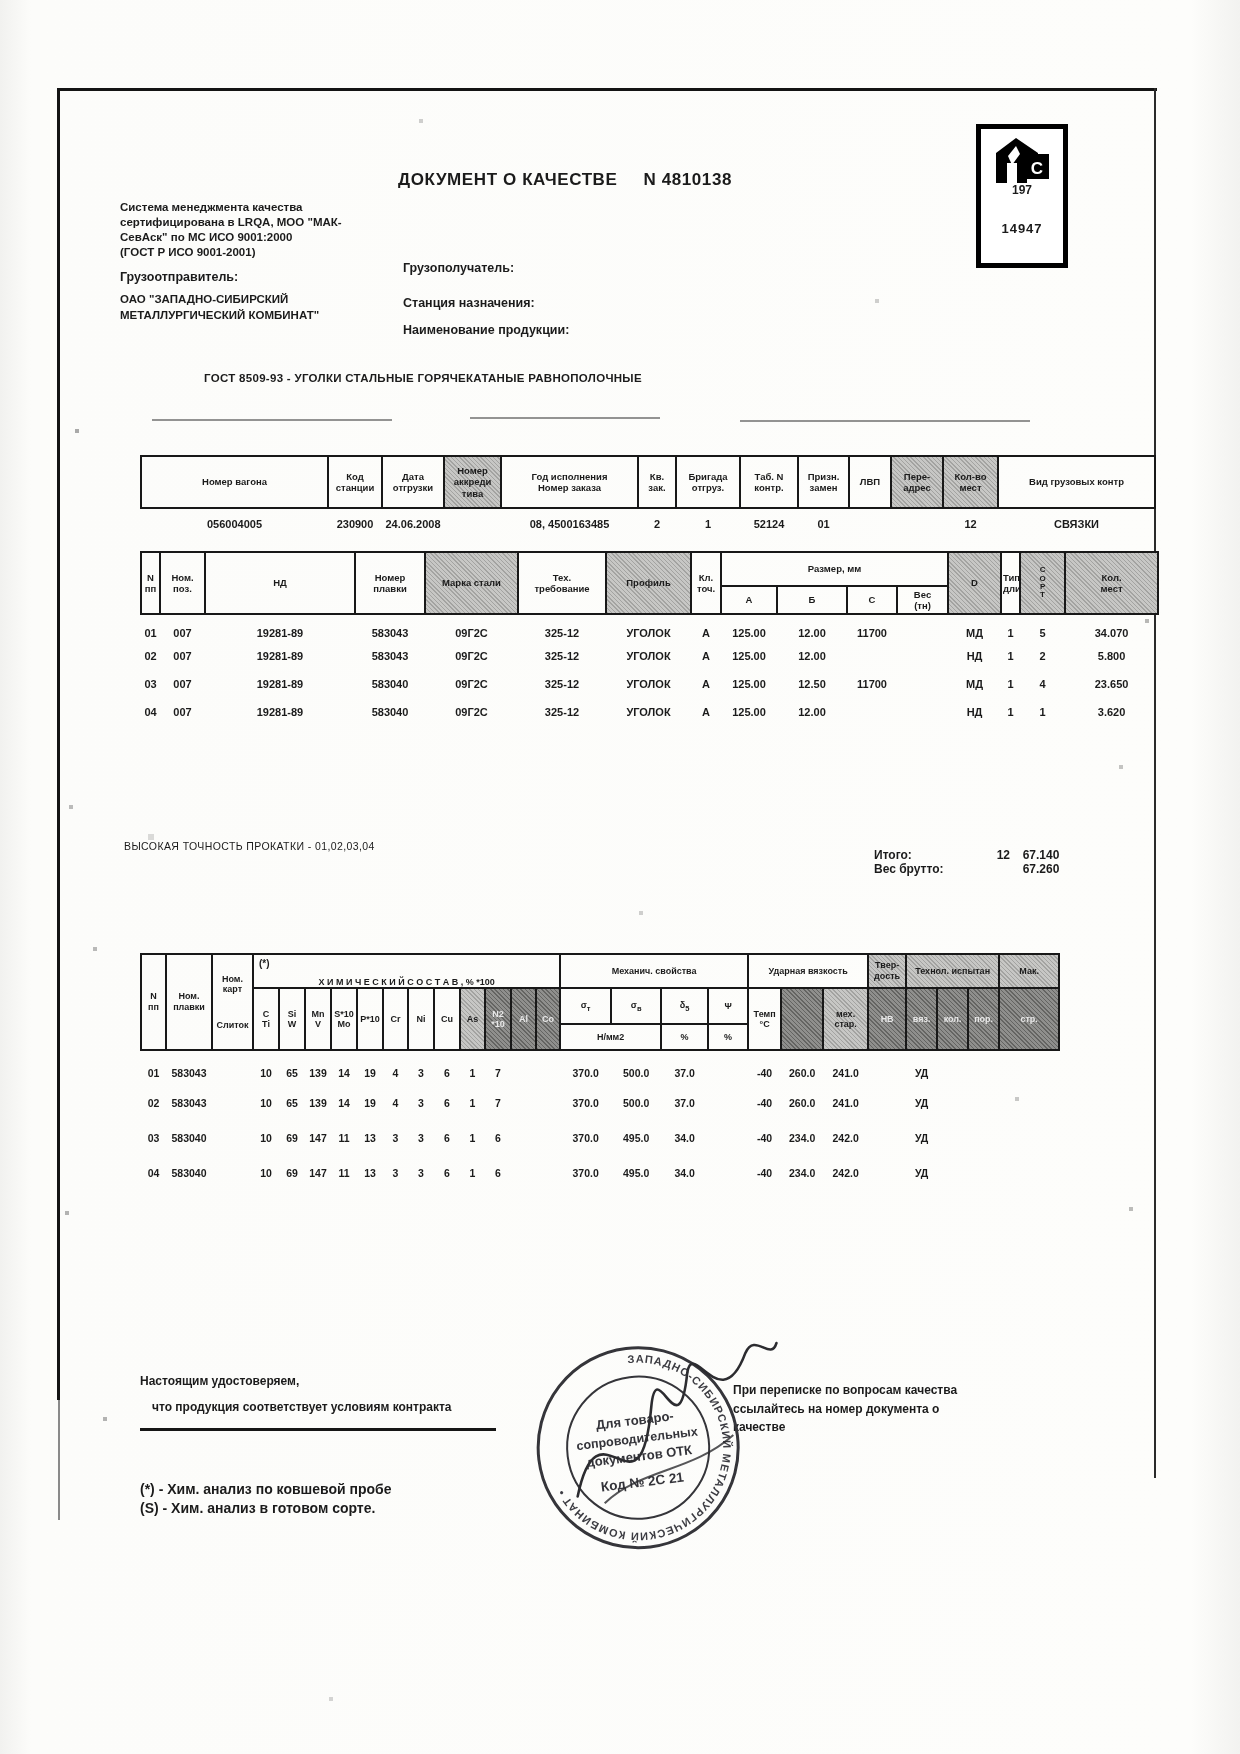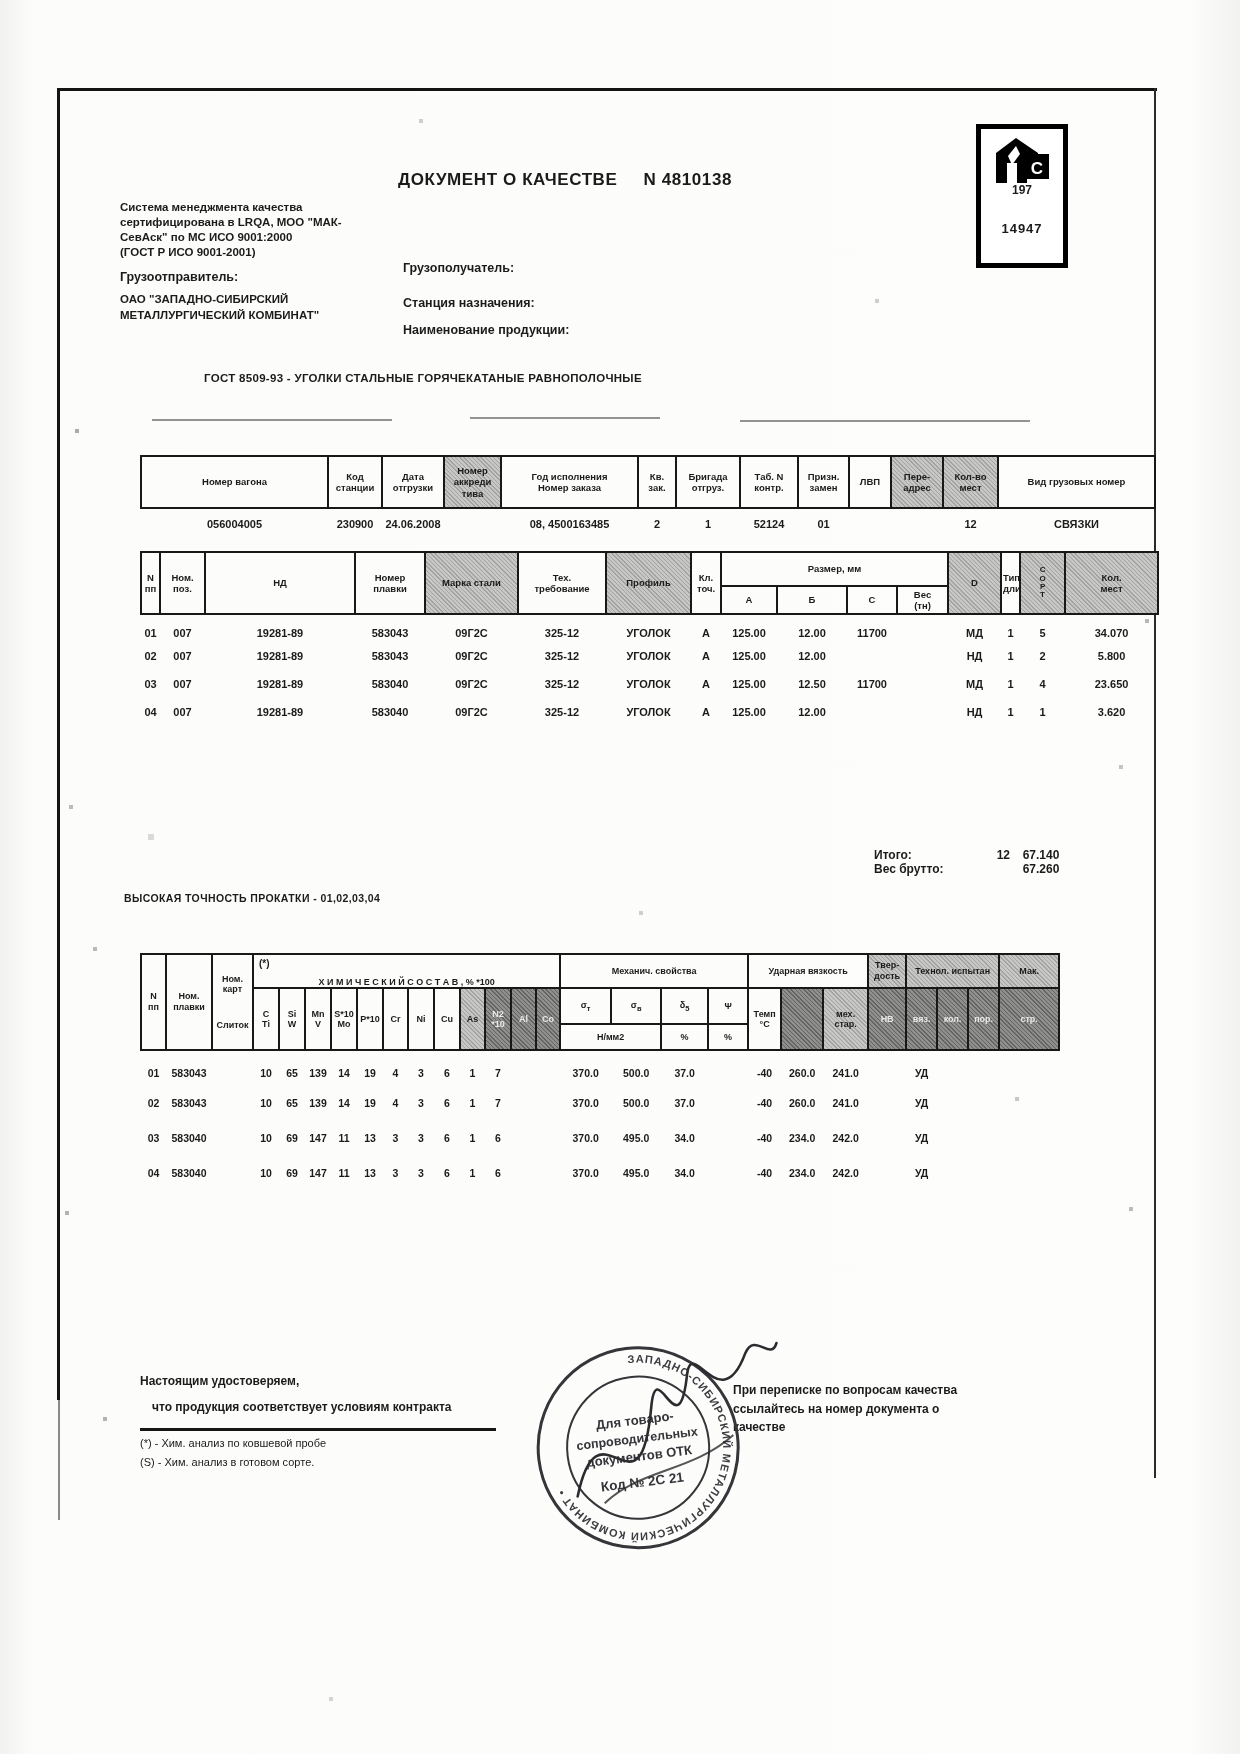--- a/index.html
+++ b/index.html
@@ -43,32 +43,32 @@
   .ship tbody tr{height:31px;}
   .items{left:140px;top:551px;}
   .items thead tr.r1{height:34px;} .items thead tr.r2{height:28px;}
   .items tbody tr{height:28px;}
   .items tbody tr:first-child td{padding-top:8px;}
   .totals{left:874px;top:848px;font-size:12px;font-weight:800;}
   .totals .row{display:flex;}
   .totals .t-lbl{width:92px;}
   .totals .t-cnt{width:44px;text-align:right;}
   .totals .t-val{width:62px;text-align:center;}
-  .precision{left:124px;top:892px;font-size:10.5px;font-weight:bold;letter-spacing:.4px;}
+  .precision{left:124px;top:840px;font-size:10.5px;font-weight:normal;letter-spacing:.4px;}
   .chem{left:140px;top:953px;}
   .chem th{font-size:9px;padding:0;}
   .chem thead tr.r1{height:28px;} .chem thead tr.r2{height:36px;} .chem thead tr.r3{height:26px;}
   .chem tbody tr{height:35px;} .chem tbody tr:first-child td{padding-top:10px;}
   .chem td{font-size:10.5px;}
   .grp{position:relative;}
   .grp .ast{position:absolute;left:5px;top:3px;font-size:10px;}
   
   .certify{font-size:12px;font-weight:bold;}
   .rule{left:140px;top:1428px;width:356px;height:3px;background:#161616;}
-  .fnote{font-size:11px;font-weight:normal;}
+  .fnote{font-size:14px;font-weight:bold;margin-top:44px;}
   .note{left:733px;top:1381px;width:310px;font-size:12px;font-weight:bold;line-height:1.55;}
   .stamp{left:528px;top:1336px;width:264px;height:218px;transform:rotate(-7deg);}
   .watermark{left:838px;top:1686px;display:flex;align-items:center;gap:10px;color:#979da3;}
   .watermark .wm-txt{font-size:19px;letter-spacing:8px;font-weight:bold;}
   .specks{left:0;top:0;width:2px;height:2px;
     box-shadow:76px 430px 0 1px rgba(70,70,70,.45), 70px 806px 0 1px rgba(90,90,90,.4),
       94px 948px 0 1px rgba(60,60,60,.35), 66px 1212px 0 1px rgba(90,90,90,.45),
       104px 1418px 0 1px rgba(70,70,70,.4), 1146px 620px 0 1px rgba(80,80,80,.4),
       1120px 766px 0 1px rgba(110,110,110,.4), 640px 912px 0 1px rgba(120,120,120,.35),
       330px 1698px 0 1px rgba(150,150,150,.4), 150px 836px 0 2px rgba(140,140,140,.3),
@@ -158,21 +158,21 @@
 отгруз.</th>
         <th>Таб. N
 контр.</th>
         <th>Призн.
 замен</th>
         <th>ЛВП</th>
         <th class="shade1">Пере-
 адрес</th>
         <th class="shade1">Кол-во
 мест</th>
-        <th>Вид  грузовых  номер</th>
+        <th>Вид  грузовых  контр</th>
       </tr>
     </thead>
     <tbody>
       <tr>
           <td>056004005</td>
           <td>230900</td>
           <td>24.06.2008</td>
           <td></td>
           <td>08, 4500163485</td>
           <td>2</td>

